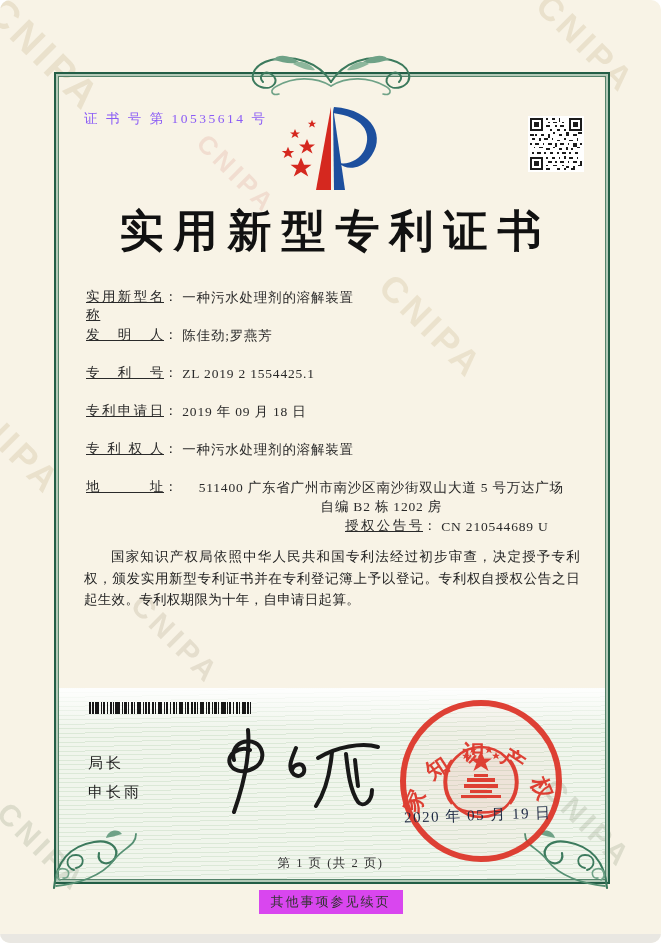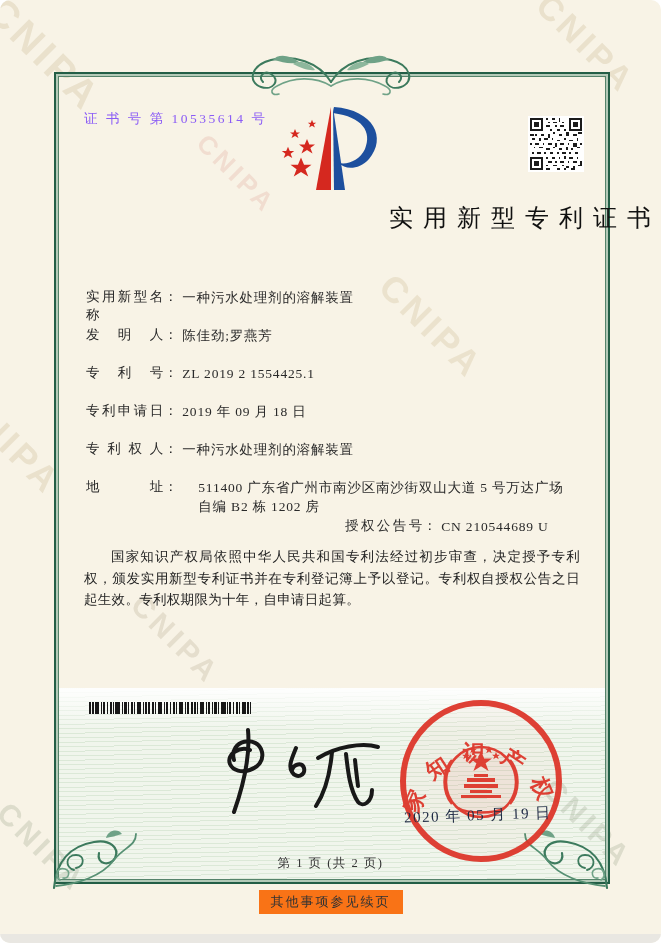--- a/index.html
+++ b/index.html
@@ -29,28 +29,28 @@
   .orn{position:absolute;z-index:4;pointer-events:none;}
   .orn-top{left:223px;top:50px;}
   .orn-bl{left:46px;top:802px;}
   .orn-br{left:523px;top:802px;transform:scaleX(-1);}
   
   .certno{position:absolute;left:84px;top:110px;font-size:13.5px;letter-spacing:2.5px;
           color:#8b5cf6;z-index:5;}
   .logo{position:absolute;left:270px;top:102px;z-index:5;}
   .qr{position:absolute;left:528px;top:116px;width:56px;height:56px;background:#fff;
       padding:2px;box-sizing:border-box;z-index:5;}
-  .title{position:absolute;left:0;right:0;top:202px;text-align:right;font-size:24px;
-         font-weight:normal;letter-spacing:10px;text-indent:10px;color:#111;z-index:5;}
+  .title{position:absolute;left:0;right:0;top:202px;text-align:center;font-size:44px;
+         font-weight:bold;letter-spacing:10px;text-indent:10px;color:#111;z-index:5;}
   
   .frow{position:absolute;left:86px;font-size:13.5px;letter-spacing:0.8px;z-index:5;color:#2a2a2a;}
   .flabel{display:inline-block;width:78px;text-align:justify;text-align-last:justify;
-          -moz-text-align-last:justify;vertical-align:top;}
+          -moz-text-align-last:justify;vertical-align:top;text-decoration:underline;}
   .fcolon{vertical-align:top;}
-  .fvalue{display:inline-block;vertical-align:top;margin-left:4px;line-height:19px;}
+  .fvalue{display:inline-block;vertical-align:top;margin-left:4px;line-height:19px;text-align:center;}
   .r1{top:288px}.r2{top:326px}.r3{top:364px}.r4{top:402px}.r5{top:440px}.r6{top:478px}
   .r6 .fvalue{width:366px;margin-left:20px;}
   .r7{top:517px}
   .grant2{position:absolute;left:259px;top:0px;white-space:nowrap;}
   
   .paras{position:absolute;left:84px;top:546px;width:496px;font-size:13.5px;line-height:21.5px;
          text-align:justify;letter-spacing:0.3px;color:#242424;z-index:5;}
   .paras p{margin:0;text-indent:2em;}
   
   .barcode{position:absolute;left:89px;top:702px;width:162px;height:12px;z-index:5;
@@ -59,21 +59,21 @@
       repeating-linear-gradient(90deg,#171717 0 2px,transparent 2px 7px),
       repeating-linear-gradient(90deg,transparent 0 4px,#171717 4px 5px,transparent 5px 11px);}
   .bureau{position:absolute;left:88px;top:748px;font-family:"Liberation Sans",sans-serif;
           font-size:15px;letter-spacing:3px;line-height:29px;color:#1d1d1d;z-index:5;}
   .sig{position:absolute;left:200px;top:726px;z-index:6;}
   .seal{position:absolute;left:394px;top:696px;z-index:6;opacity:0.93;}
   .sealdate{position:absolute;left:404px;top:806px;font-size:15px;letter-spacing:1.5px;
             color:#1e2a44;transform:rotate(-2deg);z-index:7;white-space:nowrap;}
   .pageinfo{position:absolute;left:0;right:0;top:855px;text-align:center;font-size:12.5px;
             letter-spacing:1.5px;color:#333;z-index:5;}
-  .footnote{position:absolute;left:50%;transform:translateX(-50%);top:890px;background:#f97316;
+  .footnote{position:absolute;left:50%;transform:translateX(-50%);top:890px;background:#d946ef;
             padding:3px 12px;font-size:13px;letter-spacing:2px;color:#333;z-index:5;white-space:nowrap;}
   .bstrip{position:absolute;left:0;right:0;bottom:0;height:9px;background:#e9e7e2;z-index:8;}
   svg{display:block;}
 </style>
 </head>
 <body>
 
 <div class="page">
 
   <div class="wm wm1">CNIPA</div>
@@ -178,20 +178,24 @@
   <div class="frow r7">
     <span class="grant2"><span class="flabel">授权公告号</span><span class="fcolon">：</span><span class="fvalue">CN 210544689 U</span></span>
   </div>
 
   <div class="paras">
     <p>国家知识产权局依照中华人民共和国专利法经过初步审查，决定授予专利权，颁发实用新型专利证书并在专利登记簿上予以登记。专利权自授权公告之日起生效。专利权期限为十年，自申请日起算。</p>
   </div>
 
   <div class="barcode"></div>
 
+  <div class="bureau">
+    <div>局长</div>
+    <div>申长雨</div>
+  </div>
 
   <svg class="sig" width="190" height="90" viewBox="0 0 190 90">
     <g fill="none" stroke="#181818" stroke-width="4" stroke-linecap="round" stroke-linejoin="round">
       <path d="M34,34 C28,14 58,8 62,26 C66,44 36,52 30,38 C26,28 40,20 50,24"></path>
       <path d="M48,4 C50,26 46,52 34,86"></path>
       <path d="M96,22 C92,32 88,40 92,46 C96,53 106,50 104,42 C102,36 94,38 92,44"></path>
       <path d="M118,32 C136,21 162,16 178,21"></path>
       <path d="M132,26 C130,48 124,68 116,80"></path>
       <path d="M146,28 C148,46 150,64 158,76 C163,82 172,76 172,64"></path>
       <path d="M155,34 C156,44 157,52 158,60"></path>

